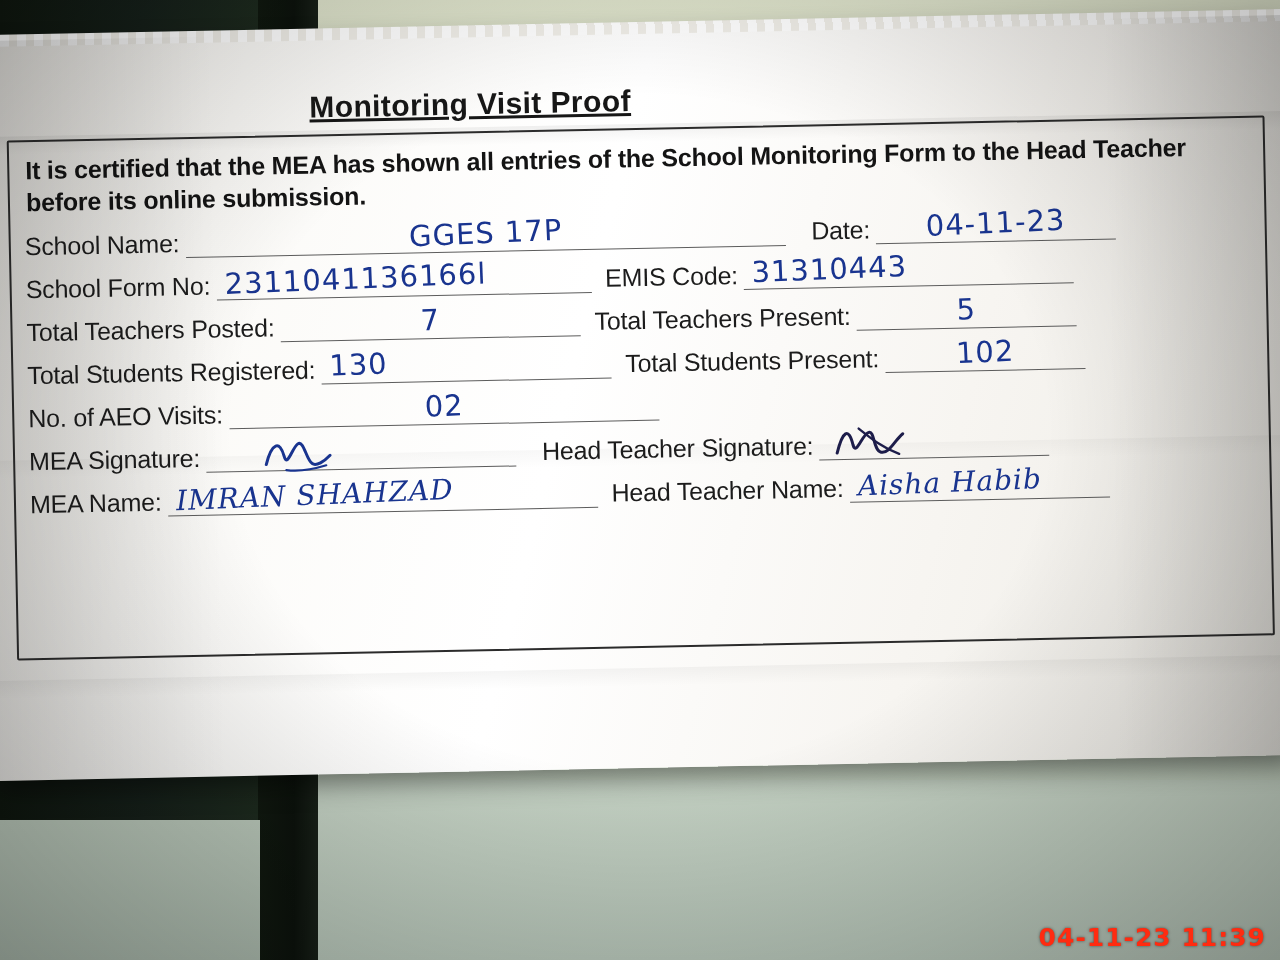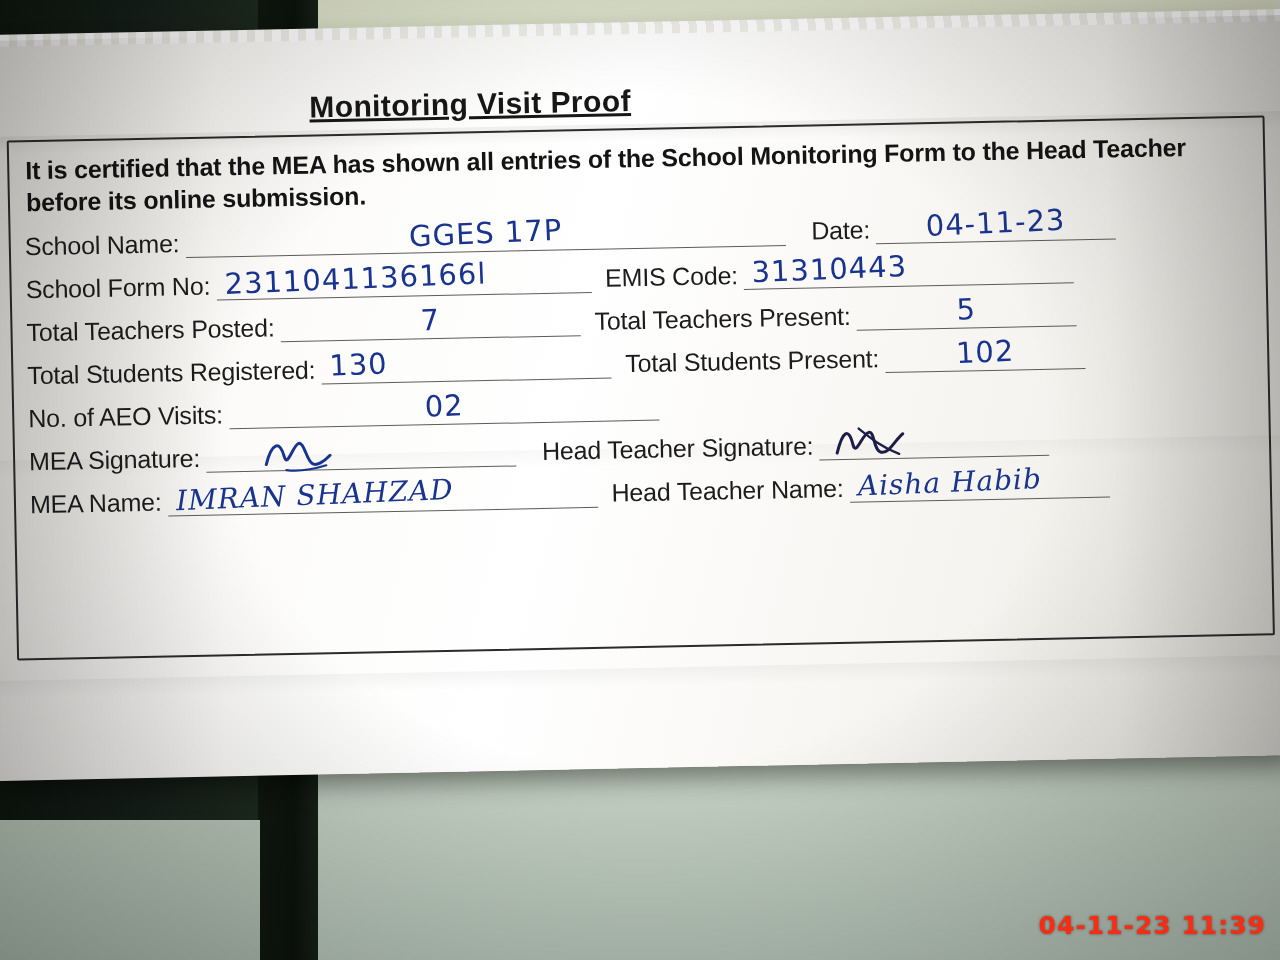--- a/index.html
+++ b/index.html
@@ -212,21 +212,21 @@
   .spacer-sm { width: 14px; flex: 0 0 14px; }
   .spacer-md { width: 26px; flex: 0 0 26px; }
 
   
   .sig-svg { position: absolute; bottom: -4px; left: 40px; }
 
   
   #timestamp {
     position: absolute;
     right: 14px;
-    bottom: 20px;
+    bottom: 8px;
     color: #ff2b10;
     font-family: "DejaVu Sans", sans-serif;
     font-size: 25px;
     font-weight: bold;
     letter-spacing: 1px;
     text-shadow: 0 0 3px rgba(0,0,0,.5);
   }
 </style>
 </head>
 <body>

